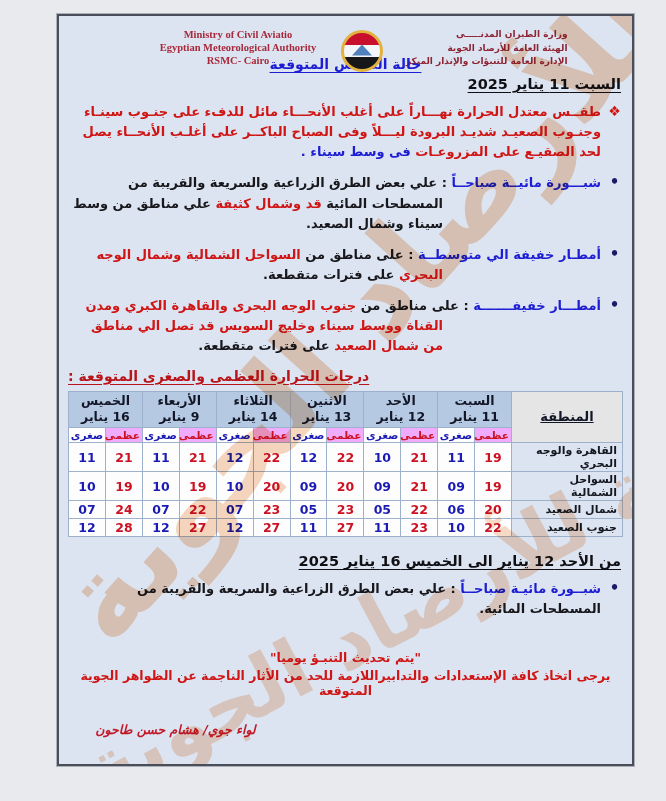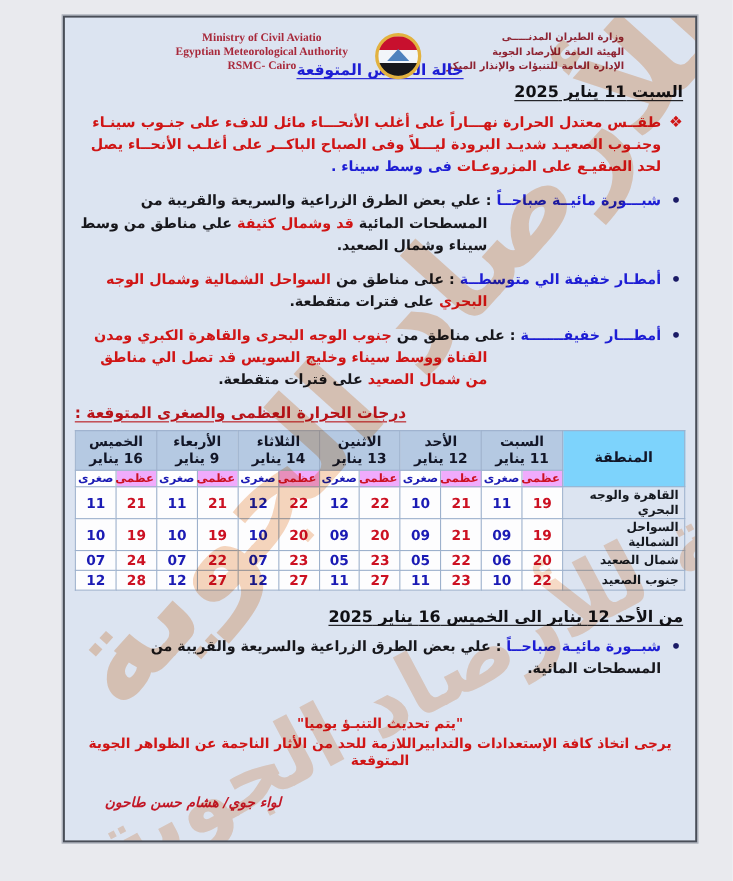--- a/index.html
+++ b/index.html
@@ -43,21 +43,21 @@
   .c-red{color:#d01515;}
   .c-blue{color:#1d1dd4;}
   .c-black{color:#17171c;}
   .temps-title{direction:rtl;text-align:left;color:#b8141a;font-weight:bold;font-size:14px;
     text-decoration:underline;text-underline-offset:3px;margin:2px 2px 7px 0;}
   
   table.temps{direction:rtl;width:100%;border-collapse:collapse;table-layout:fixed;
     background:#fdfdfe;font-weight:bold;}
   table.temps th,table.temps td{border:1px solid #9db1cc;padding:1px 2px;text-align:center;}
   table.temps .day-h{background:#b5c9e2;color:#121627;font-size:12.5px;line-height:1.35;}
-  table.temps .region-h{background:#7dd3fc;color:#121627;font-size:13px;width:106px;}
+  table.temps .region-h{background:#e5e5e5;color:#121627;font-size:13px;width:106px;text-decoration:underline;}
   table.temps .sub-max{color:#cc1122;font-size:10.5px;background:#f0abfc;}
   table.temps .sub-min{color:#1b1bb4;font-size:10.5px;background:#ffffff;}
   table.temps td.max{color:#cc1122;font-size:12.5px;}
   table.temps td.min{color:#1b1bb4;font-size:12.5px;}
   table.temps th.region{background:#dce4f1;color:#14181f;font-size:11px;text-align:right;padding-right:5px;padding-left:24px;}
   
   .footer{margin-top:30px;text-align:center;direction:rtl;font-weight:bold;}
   .footer .note{color:#d01515;font-size:12.5px;margin-bottom:3px;}
   .footer .advice{color:#d01515;font-size:12.5px;margin-bottom:4px;}
   .footer .wish{color:#17171c;font-size:13px;}

